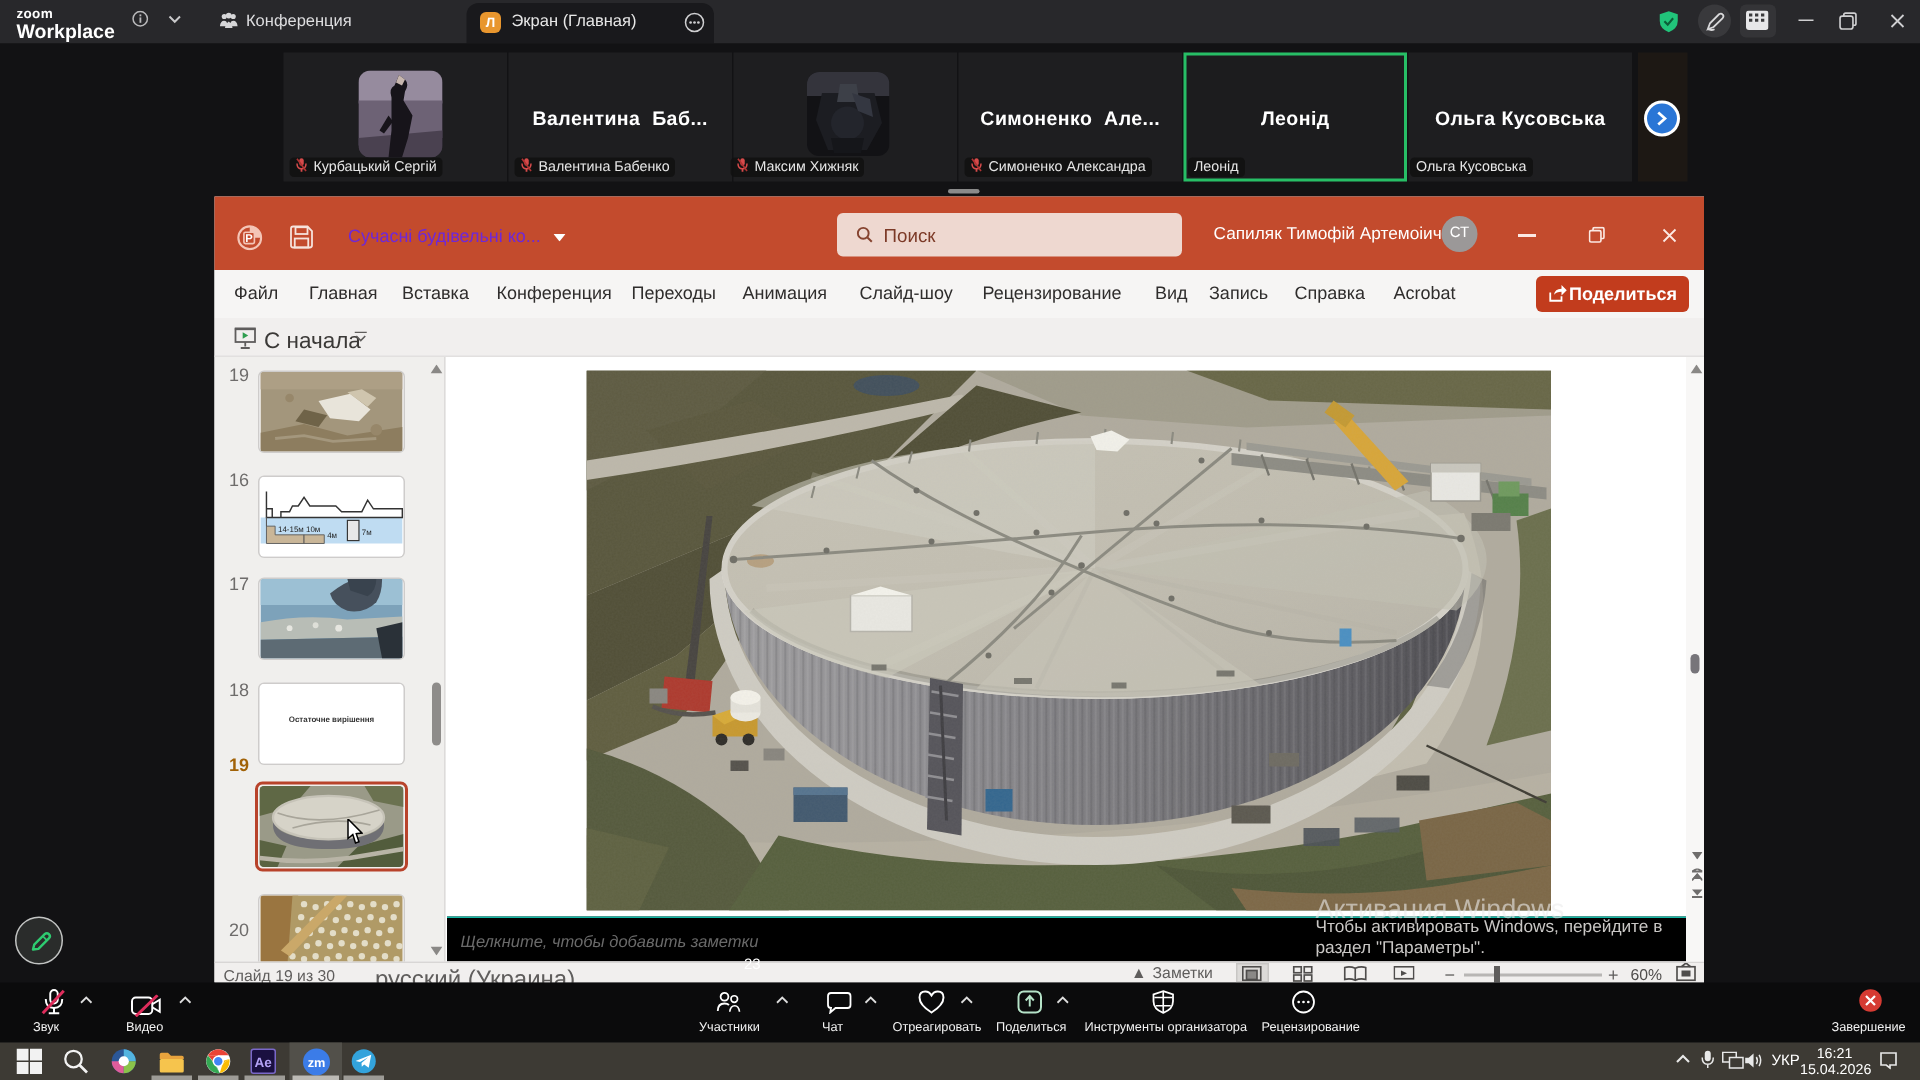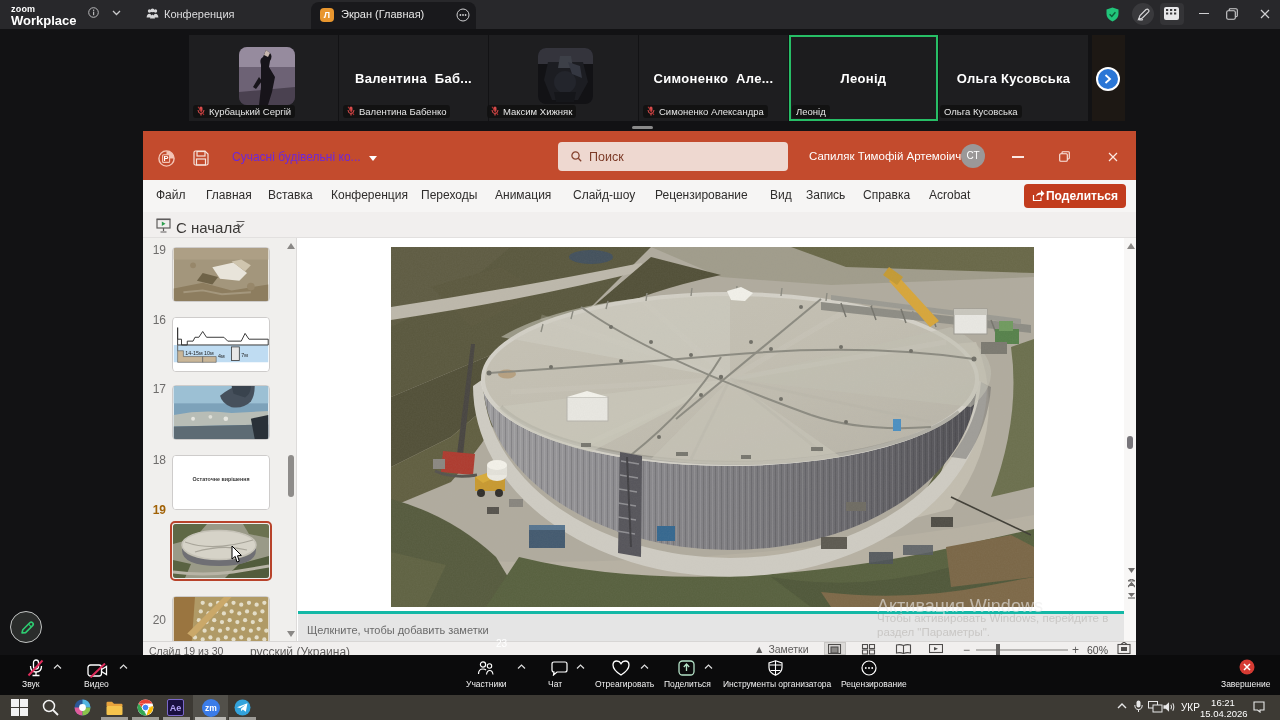--- a/index.html
+++ b/index.html
@@ -31,22 +31,22 @@
   #psearch { left:415px; top:11px; width:230px; height:29px; background:#eed8d0; border-radius:4px; }
   #pmenu { left:0; top:49px; width:993px; height:32px; background:#f6f5f4; }
   .mi { top:57px; font-size:12px; color:#2f2d2c; }
   #share { left:881px; top:53px; width:102px; height:24px; background:#c23c1d; border-radius:4px;
       color:#fff; font-size:12px; font-weight:bold; text-align:center; line-height:24px; }
   #qat { left:0; top:81px; width:993px; height:26px; background:#f1efee; border-bottom:1px solid #e2e0df;}
   #panel { left:0; top:107px; width:154px; height:403px; background:#f0efed; border-right:1px solid #dddbda;}
   .snum { left:3px; width:20px; text-align:right; font-size:12px; color:#6e6c6b; }
   .thumb { left:29px; width:98px; border-radius:4px; border:1px solid #cecccb; overflow:hidden; background:#fff;}
   #slidearea { left:155px; top:107px; width:826px; height:373px; background:#ffffff; }
-  #notes { left:155px; top:480px; width:826px; height:30px; background:#e5e5e5; border-top:3px solid #14b8a6;
-      color:#6a6a6a; font-size:11px; }
+  #notes { left:155px; top:480px; width:826px; height:30px; background:#000000; border-top:1px solid #14b8a6;
+      color:#6a6a6a; font-size:11px;font-style:italic; }
   #pstatus { left:0; top:510px; width:993px; height:14px; background:#f1efee; border-top:1px solid #d8d6d5;
       font-size:10.5px; color:#5f5d5c; }
   #pscroll { left:981px; top:107px; width:12px; height:403px; background:#f8f7f6; }
 
   
   #zbar { left:0; top:655px; width:1280px; height:40px; background:#0b0b0c; }
   .zlab { font-size:8.5px; color:#f2f2f2; top:25px; white-space:nowrap; }
   .chev { font-size:8px; color:#ddd; top:8px; }
 
   
@@ -562,21 +562,21 @@
           <rect x="350" y="208" width="10" height="4"></rect>
           <rect x="420" y="200" width="12" height="4"></rect>
       </g>
       <rect width="643" height="360" filter="url(#grain)" opacity=".16"></rect>
     </svg>
     <div id="notes" class="abs">
         <span style="position:absolute;left:9px;top:10px">Щелкните, чтобы добавить заметки</span>
       </div>
     <div id="pstatus" class="abs"></div>
     <div class="abs" style="left:6px;top:514px;font-size:10.5px;color:#5f5d5c">Слайд 19 из 30</div>
-    <div class="abs" style="left:107px;top:514px;font-size:12px;color:#5f5d5c">русский (Украина)</div>
+    <div class="abs" style="left:107px;top:514px;font-size:16px;color:#5f5d5c">русский (Украина)</div>
     <div class="abs" style="left:611px;top:512px;font-size:10.5px;color:#5f5d5c">▲︎<span style="font-size:10.5px;margin-left:4px">Заметки</span></div>
     <div class="abs" style="left:681px;top:511px;width:22px;height:13px;background:#dcdad8;border:1px solid #c8c6c4"></div>
     <svg class="abs" style="left:685px;top:513px" width="90" height="11" viewBox="0 0 90 11">
       <g fill="none" stroke="#4f4d4c" stroke-width="1.1">
         <rect x="0.5" y="0.5" width="12" height="9"></rect>
           <rect x="3" y="3" width="7" height="6" fill="#8a8886"></rect>
         <rect x="34.5" y="0.5" width="5" height="4"></rect>
           <rect x="41.5" y="0.5" width="5" height="4"></rect>
           <rect x="34.5" y="6" width="5" height="4"></rect>
           <rect x="41.5" y="6" width="5" height="4"></rect>

